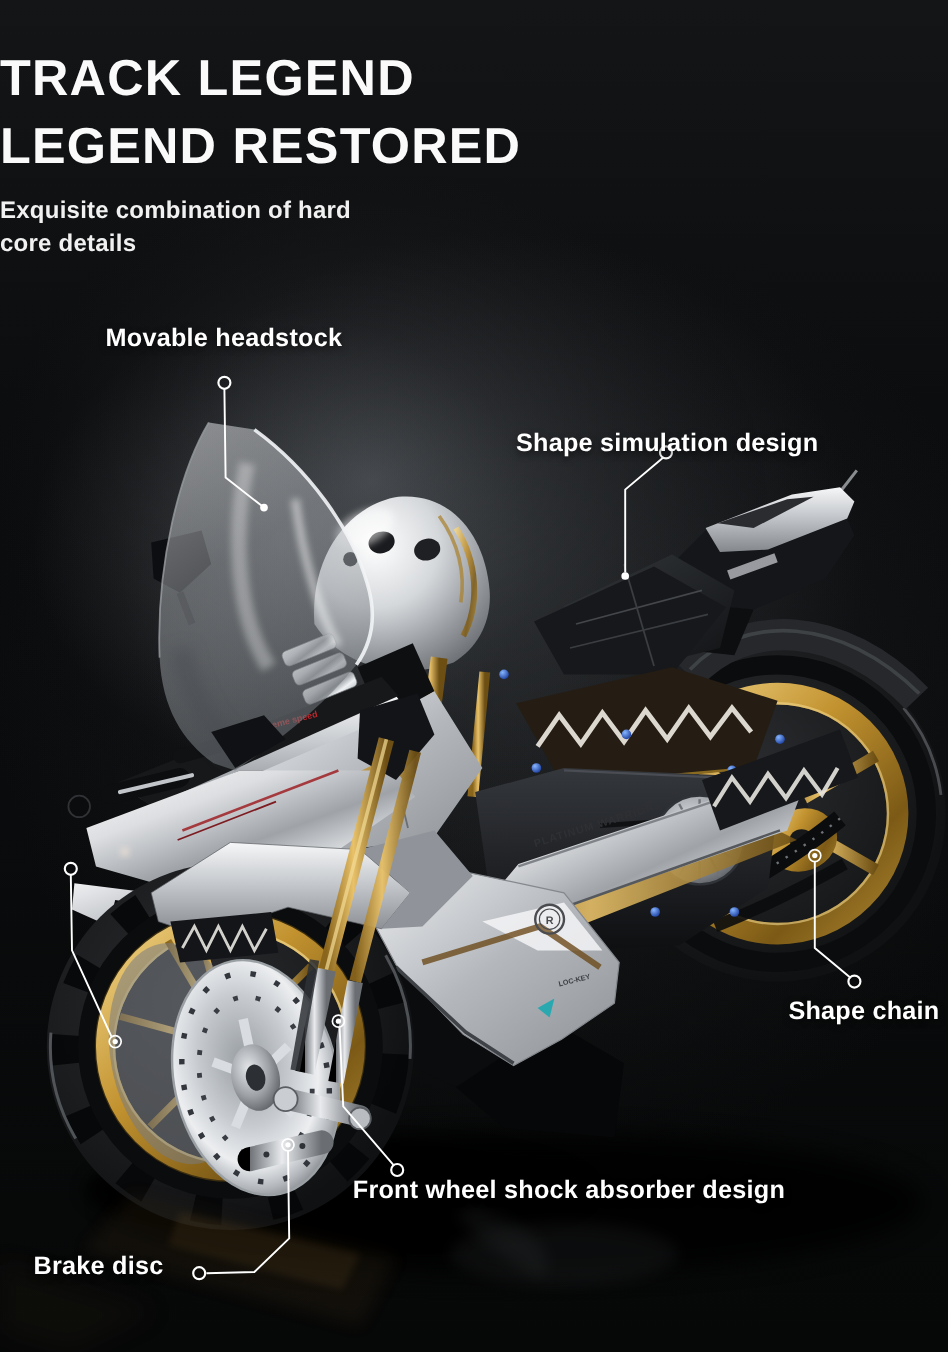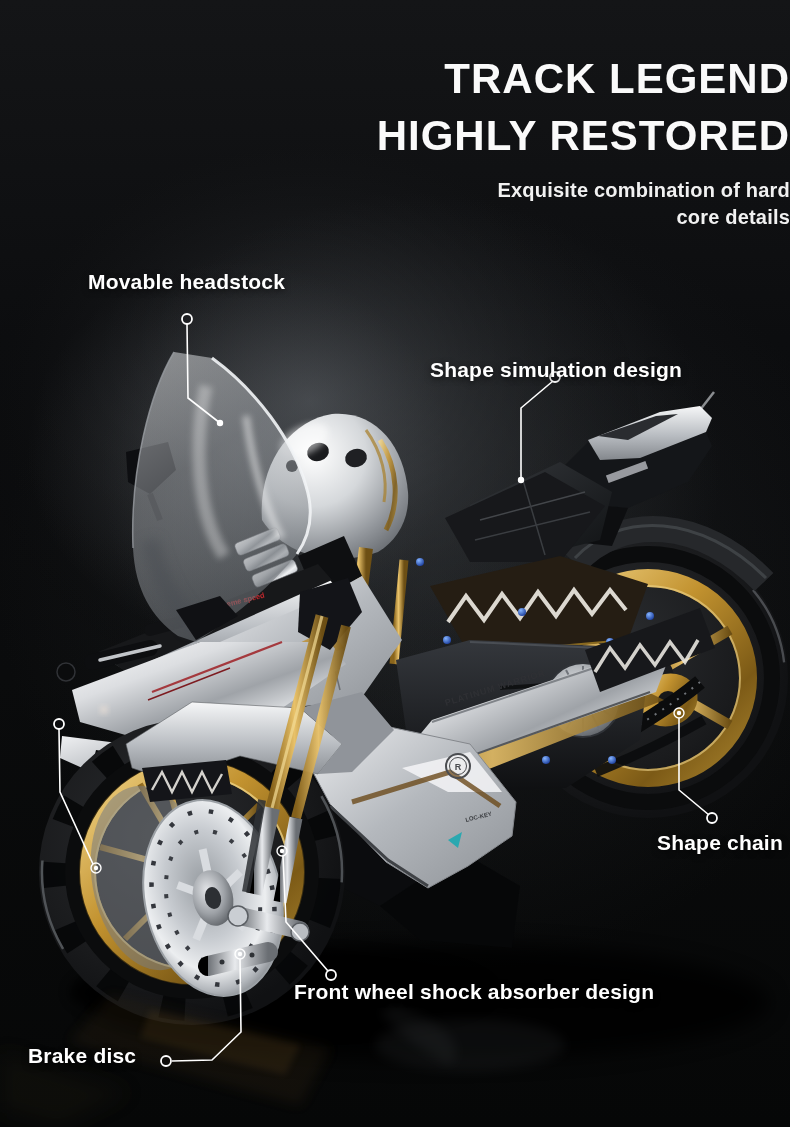--- a/index.html
+++ b/index.html
@@ -6,24 +6,24 @@
   .stage{
     position:relative;width:790px;height:1127px;overflow:hidden;
     font-family:"Liberation Sans",sans-serif;
     background:
       radial-gradient(ellipse 300px 270px at 30% 40%, rgba(96,100,105,.40), rgba(0,0,0,0) 70%),
       radial-gradient(ellipse 430px 390px at 52% 42%, rgba(64,68,72,.50), rgba(0,0,0,0) 72%),
       radial-gradient(ellipse 560px 500px at 55% 52%, rgba(42,45,48,.45), rgba(0,0,0,0) 78%),
       linear-gradient(180deg,#141517 0%,#0c0d0f 30%,#0a0b0c 60%,#060707 100%);
   }
   .layer{position:absolute;left:0;top:0;width:790px;height:1127px;}
-  header{position:absolute;left:0;top:50px;width:100%;text-align:right;z-index:5;}
+  header{position:absolute;left:0;top:36px;width:100%;text-align:left;z-index:5;}
   h1{margin:0;font-size:42px;line-height:57px;font-weight:700;color:#fafafa;letter-spacing:1px;}
   h1 span{display:block;}
-  .subtitle{margin:13px 0 0;font-size:20px;line-height:27px;font-weight:700;color:#f1f1f1;letter-spacing:.2px;padding-left:28px;}
+  .subtitle{margin:13px 0 0;font-size:20px;line-height:27px;font-weight:700;color:#f1f1f1;letter-spacing:.2px;}
   .subtitle span{display:block;}
   .callout{
     position:absolute;z-index:6;color:#fff;font-size:21px;font-weight:700;
     letter-spacing:.2px;white-space:nowrap;text-shadow:0 2px 6px rgba(0,0,0,.6);
   }
   #leads{z-index:4;}
   #bike{z-index:2;}
   #leads polyline{fill:none;stroke:#fff;stroke-width:1.6;}
   #leads .endc{fill:rgba(10,10,12,.15);stroke:#fff;stroke-width:1.8;}
   #leads .ring{fill:none;stroke:#fff;stroke-width:1.4;}
@@ -399,21 +399,21 @@
       <circle class="ring" cx="240" cy="954" r="5"></circle>
         <circle class="dot" cx="240" cy="954" r="2.2"></circle>
       <polyline points="240,959 241,1032 212,1060 172,1061"></polyline>
       <circle class="endc" cx="166" cy="1061" r="5"></circle>
     </g>
   </svg>
 
   <header>
     <h1>
       <span>TRACK LEGEND</span>
-      <span>HIGHLY RESTORED</span>
+      <span>LEGEND RESTORED</span>
     </h1>
     <p class="subtitle">
       <span>Exquisite combination of hard</span>
       <span>core details</span>
     </p>
   </header>
 
   <div class="callout" style="left:88px;top:270px">Movable headstock</div>
   <div class="callout" style="left:430px;top:358px">Shape simulation design</div>
   <div class="callout" style="left:657px;top:831px">Shape chain</div>

